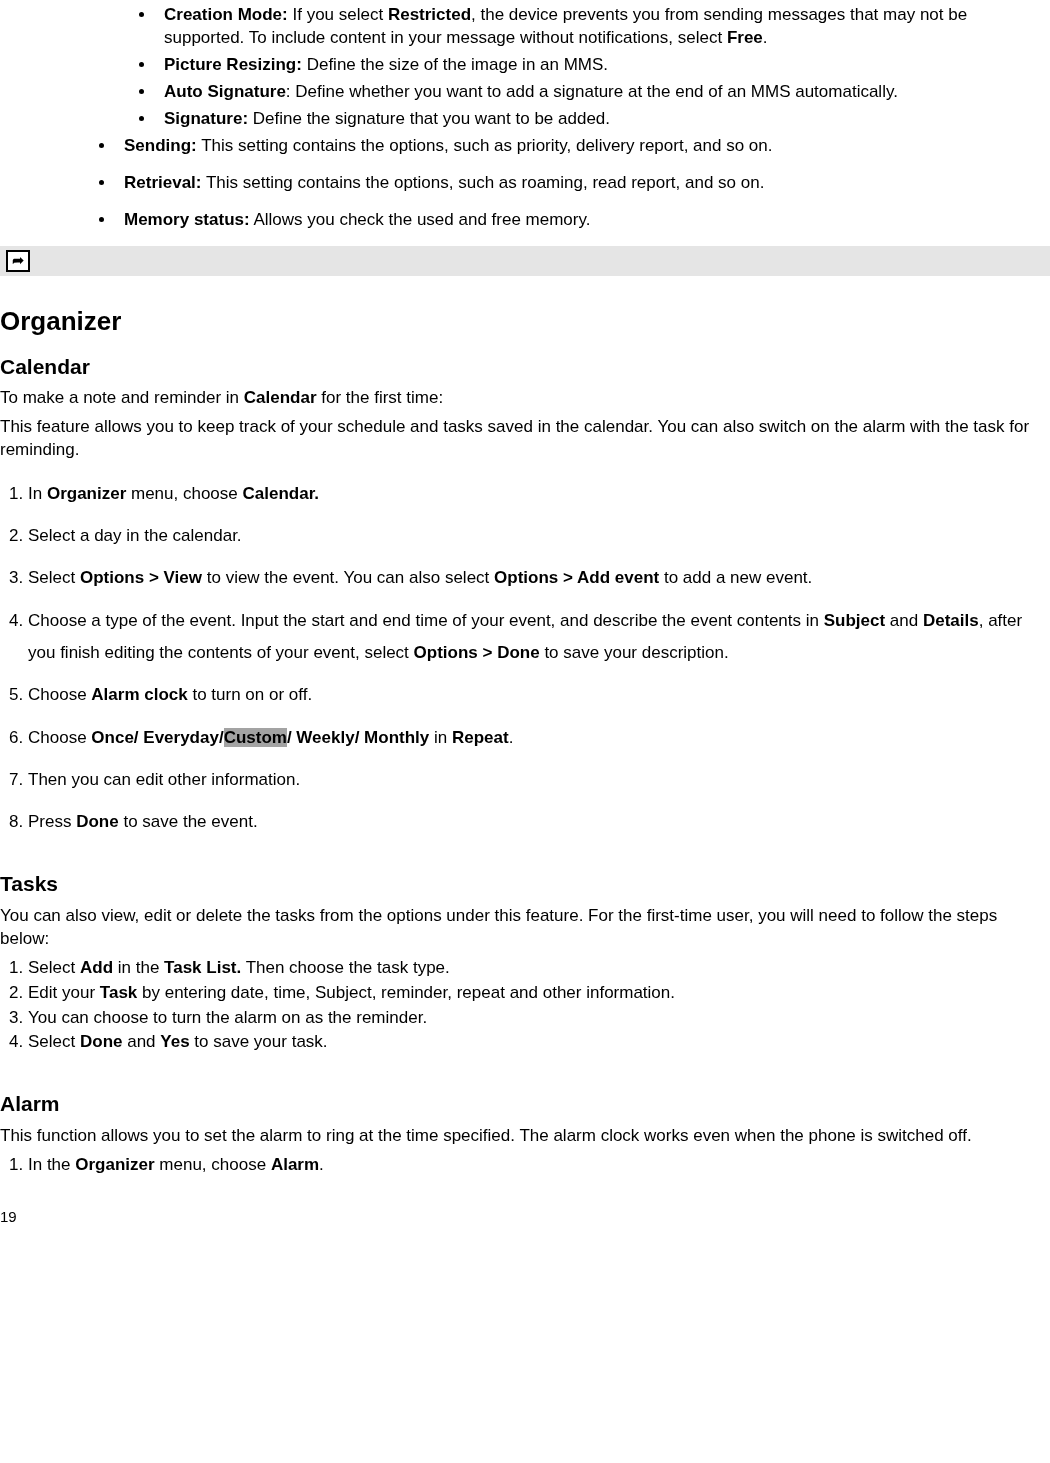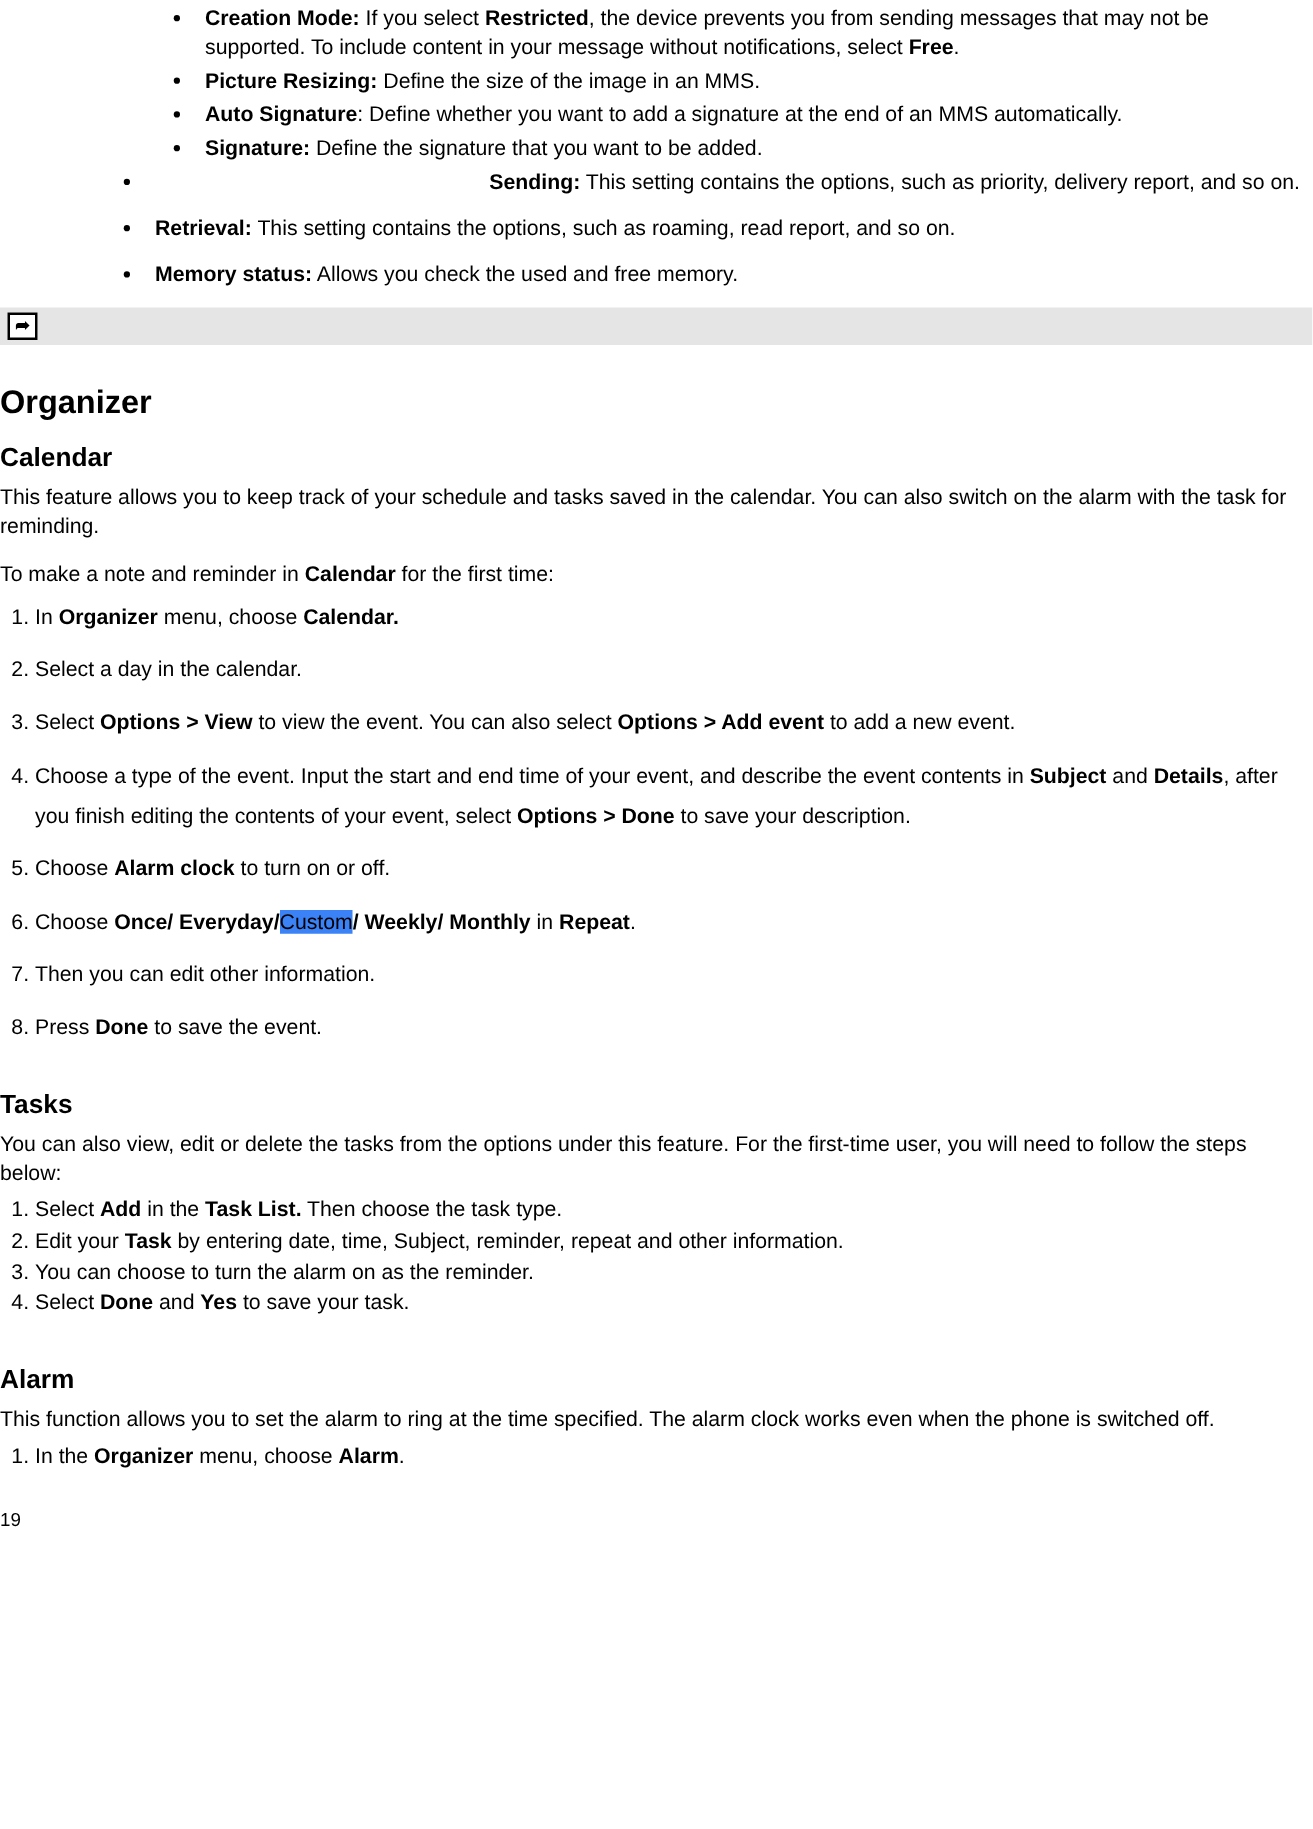--- a/index.html
+++ b/index.html
@@ -59,55 +59,55 @@
     p.body {
       margin: 4px 0 16px 0;
     }
     ol.steps {
       padding-left: 28px;
       margin: 6px 0;
     }
     ol.steps.compact li { margin-bottom: 2px; }
     ol.steps.mid li { margin-bottom: 10px; }
     .b { font-weight: bold; }
-    .hl { background: #3b82f6; font-weight: normal; }
+    .hl { background: #a3a3a3; font-weight: bold; }
     .page-num {
       font-size: 15px;
       margin-top: 30px;
     }
   </style>
 </head>
 <body>
 
 <div class="page">
 
   <ul class="bullet level-inner" id="mms-inner">
       <li><span class="b">Creation Mode:</span> If you select <span class="b">Restricted</span>, the device prevents you from sending messages that may not be supported. To include content in your message without notifications, select <span class="b">Free</span>.</li>
       <li><span class="b">Picture Resizing:</span> Define the size of the image in an MMS.</li>
       <li><span class="b">Auto Signature</span>: Define whether you want to add a signature at the end of an MMS automatically.</li>
       <li><span class="b">Signature:</span> Define the signature that you want to be added.</li>
     </ul>
 
   <ul class="bullet level-outer" id="mms-outer">
-      <li style="margin-bottom: 14px; text-align: right;"><span class="b">Sending:</span> This setting contains the options, such as priority, delivery report, and so on.</li>
+      <li style="margin-bottom: 14px;"><span class="b">Sending:</span> This setting contains the options, such as priority, delivery report, and so on.</li>
       <li style="margin-bottom: 14px;"><span class="b">Retrieval:</span> This setting contains the options, such as roaming, read report, and so on.</li>
       <li style="margin-bottom: 14px;"><span class="b">Memory status:</span> Allows you check the used and free memory.</li>
     </ul>
 
   <div class="note-box">
     <span class="note-icon">➦</span>
   </div>
 
   <h1 class="section">Organizer</h1>
 
   <h2 class="sub">Calendar</h2>
-  <p class="body">This feature allows you to keep track of your schedule and tasks saved in the calendar. You can also switch on the alarm with the task for reminding.</p>
   <p class="body" style="margin-bottom:6px">
     <span>To make a note and reminder in </span><span class="b">Calendar</span><span> for the first time:</span>
   </p>
+  <p class="body">This feature allows you to keep track of your schedule and tasks saved in the calendar. You can also switch on the alarm with the task for reminding.</p>
   <ol class="steps mid" style="line-height:1.9" id="cal-steps">
       <li>In <span class="b">Organizer</span> menu, choose <span class="b">Calendar.</span></li>
       <li>Select a day in the calendar.</li>
       <li>Select <span class="b">Options &gt; View</span> to view the event. You can also select <span class="b">Options &gt; Add event</span> to add a new event.</li>
       <li>Choose a type of the event. Input the start and end time of your event, and describe the event contents in <span class="b">Subject</span> and <span class="b">Details</span>, after you finish editing the contents of your event, select <span class="b">Options &gt; Done</span> to save your description.</li>
       <li>Choose <span class="b">Alarm clock</span> to turn on or off.</li>
       <li>Choose <span class="b">Once/ Everyday/</span><span class="hl">Custom</span><span class="b">/ Weekly/ Monthly</span> in <span class="b">Repeat</span>.</li>
       <li>Then you can edit other information.</li>
       <li>Press <span class="b">Done</span> to save the event.</li>
     </ol>

